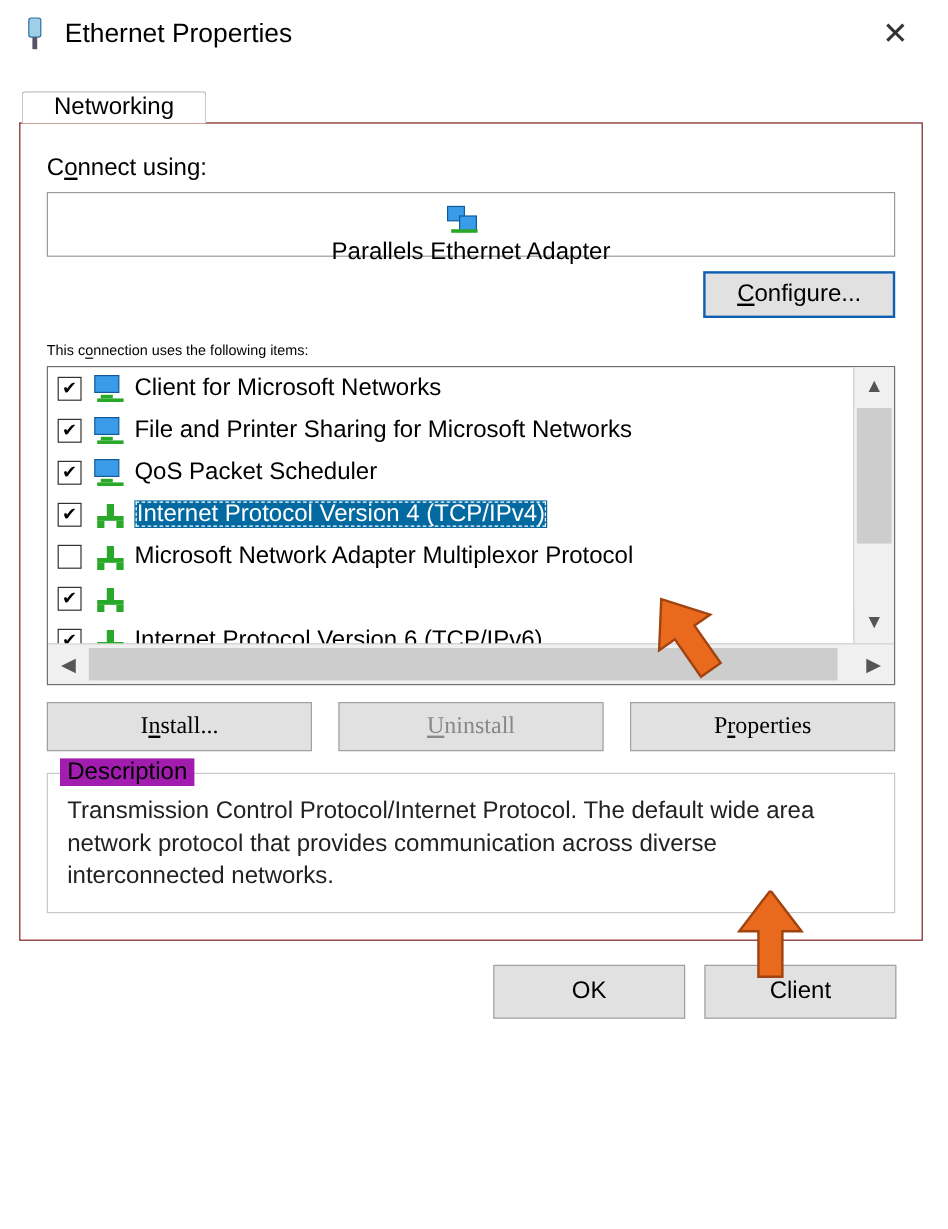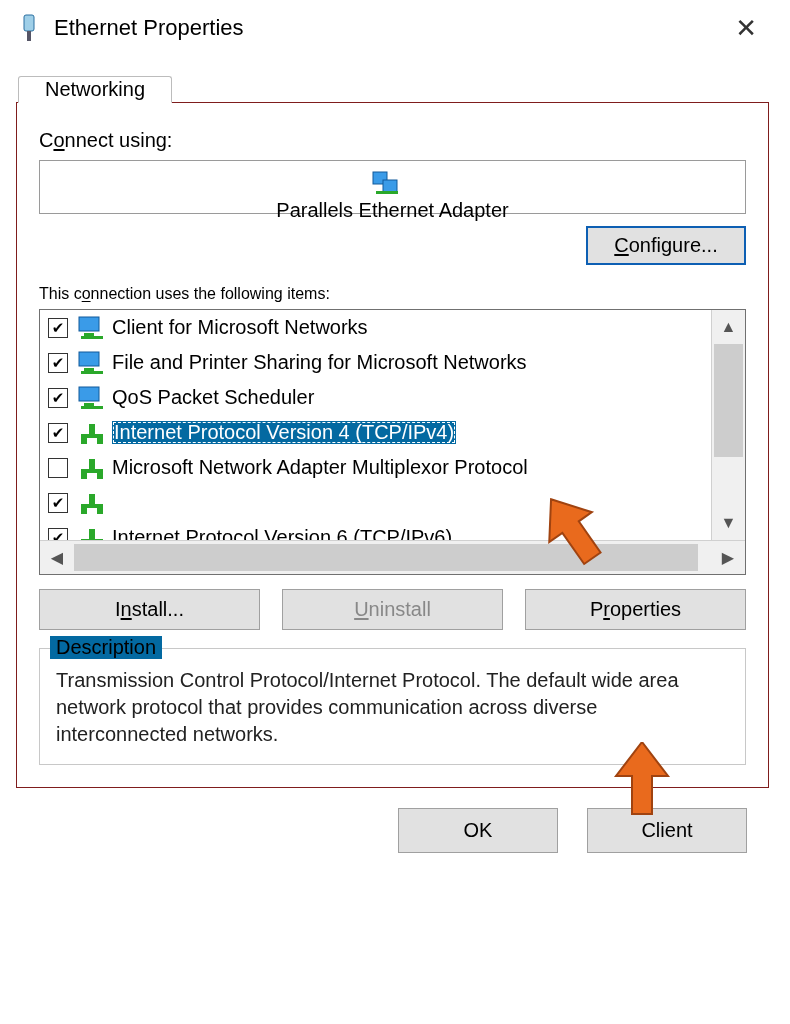--- a/index.html
+++ b/index.html
@@ -67,21 +67,21 @@
   .btn {
     background: #e1e1e1;
     border: 1px solid #a0a0a0;
     padding: 6px 18px;
     font-size: 20px;
     min-width: 160px;
     text-align: center;
   }
   .btn.primary { border: 2px solid #0d5fb3; }
   .btn.disabled { color: #888; }
-  .items-label { margin-top: 20px; font-size: 16px; }
+  .items-label { margin-top: 20px; font-size: 12px; }
   .listbox {
     margin-top: 6px;
     border: 1px solid #707070;
     height: 266px;
     display:flex;
     flex-direction:column;
   }
   .listbox-content {
     flex:1;
     overflow:hidden;
@@ -131,40 +131,40 @@
   .hscroll {
     height:34px;
     background:#f0f0f0;
     border-top:1px solid #d0d0d0;
     display:flex; align-items:center;
   }
   .hscroll .arrow { width:34px; display:flex; align-items:center; justify-content:center; height:100%; color:#555; font-size:16px;}
   .hscroll .track { flex:1; height:100%; position:relative;}
   .hscroll .thumb { position:absolute; left:0; top:3px; bottom:3px; width:98%; background:#cdcdcd;}
   .btnrow { display:flex; gap:22px; margin-top:14px; }
-  .btnrow .btn { flex:1; min-width:0; padding:8px 12px;}
+  .btnrow .btn { flex:1; min-width:0; padding:8px 12px;font-family:Liberation Serif, serif;}
   .groupbox {
     margin-top: 18px;
     border:1px solid #c8c8c8;
     padding: 18px 16px 16px 16px;
     position:relative;
   }
   .groupbox .legend {
     position:absolute;
     top:-13px;
     left:10px;
-    background:#0369a1;
+    background:#a21caf;
     padding:0 6px;
     font-size:20px;
   }
   .desc-text { font-size:20px; color:#222; line-height:1.35; }
   .footer-btns {
     display:flex;
     justify-content:flex-end;
-    gap:29px;
+    gap:16px;
     padding: 20px 22px 18px 0;
   }
   .footer-btns .btn { min-width:160px; padding:10px 0;}
   .und { text-decoration: underline; text-underline-offset:2px;}
   
   .arrow-anno {
     position:absolute;
     width:60px; height:80px;
     pointer-events:none;
     z-index:10;

